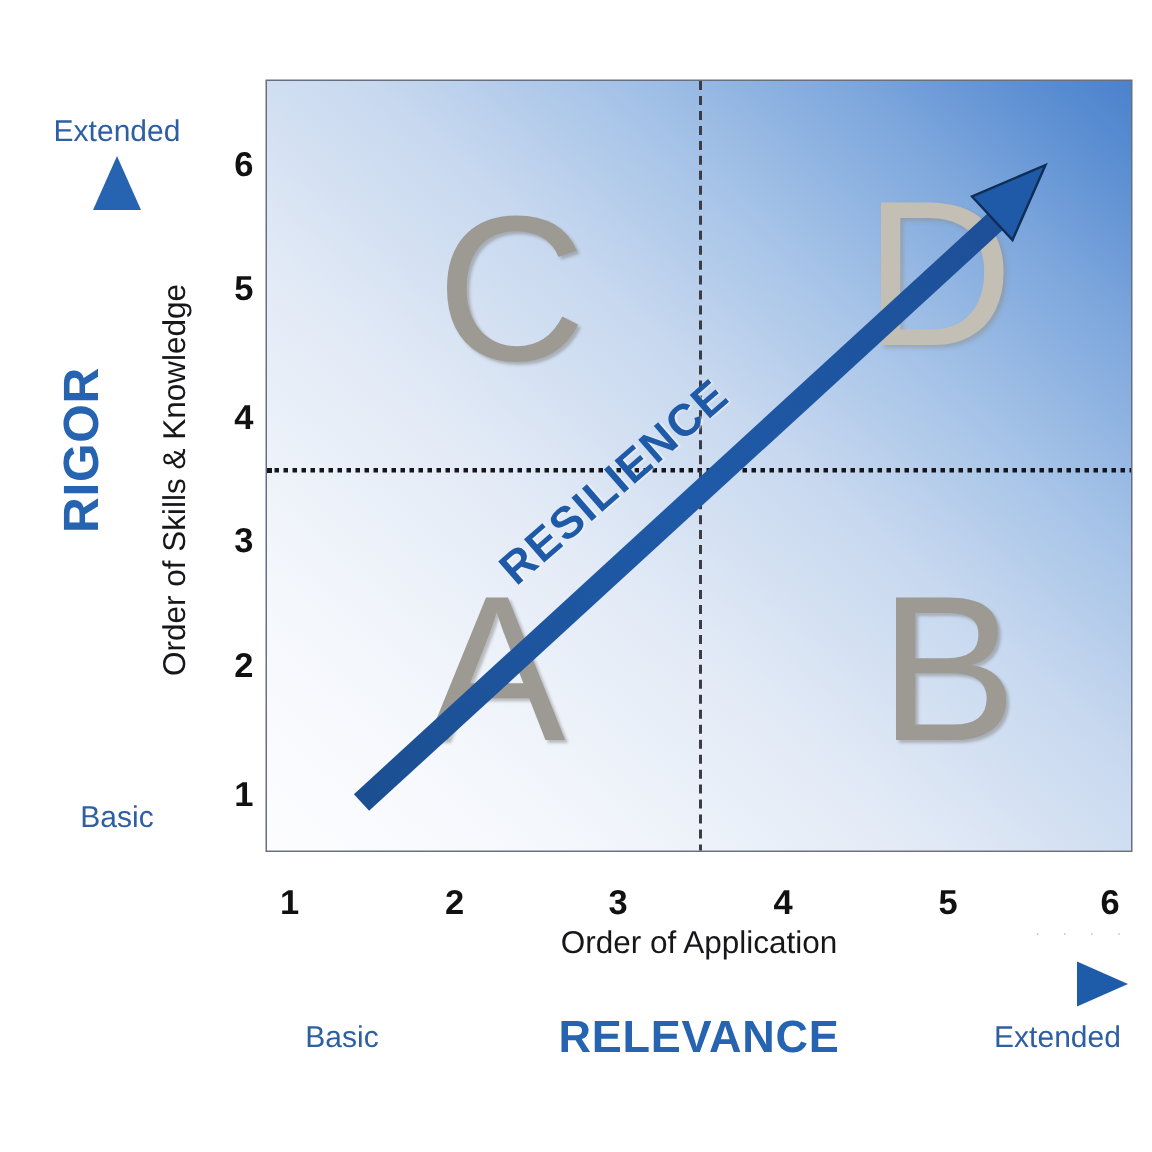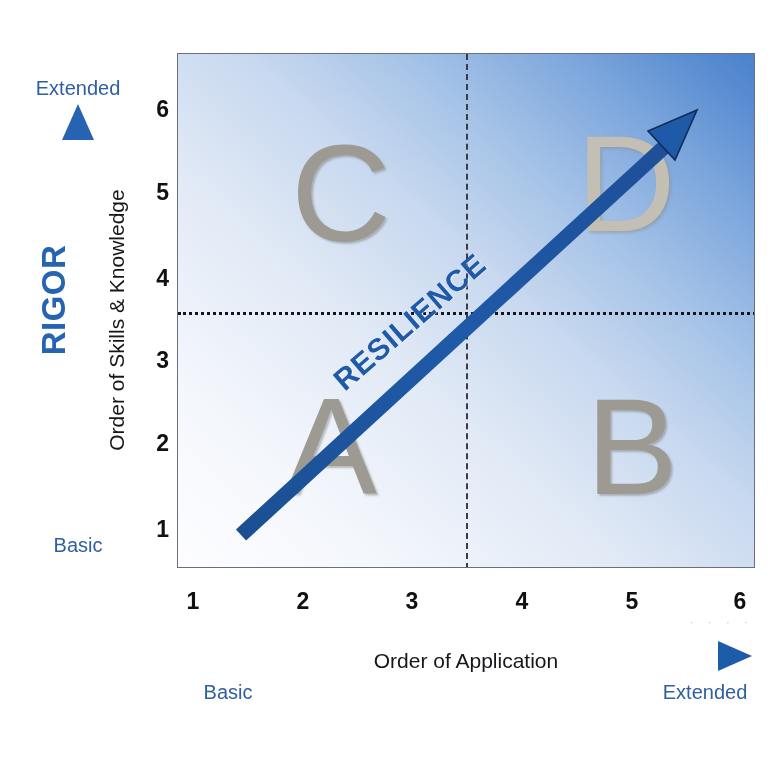--- a/index.html
+++ b/index.html
@@ -165,21 +165,20 @@
   
   .xaxis-title {
     position: absolute;
     left: 466px;
     top: 617px;
     transform: translateX(-50%);
     font-family: "Liberation Sans", sans-serif;
     font-size: 21px;
     color: #17171b;
     white-space: nowrap;
-    margin-top: 32px;
   }
   .relevance-word {
     position: absolute;
     left: 466px;
     top: 675px;
     transform: translateX(-50%);
     font-family: "Liberation Sans", sans-serif;
     font-weight: bold;
     font-size: 30px;
     letter-spacing: 0.5px;
@@ -289,18 +288,19 @@
     <line x1="192" y1="656" x2="726" y2="656" stroke="url(#xArrowGrad)" stroke-width="5"></line>
     <polygon points="752,656 718,641 718,671" fill="#1e5caa"></polygon>
   </svg>
 
   <div class="extended-top">Extended</div>
   <div class="basic-bottom">Basic</div>
   <div class="rigor-word">RIGOR</div>
   <div class="yaxis-title">Order of Skills &amp; Knowledge</div>
 
   <div class="xaxis-title">Order of Application</div>
+  <div class="relevance-word">RELEVANCE</div>
   <div class="basic-left">Basic</div>
   <div class="extended-right">Extended</div>
 
   <div class="artifact-dots">· · · ·</div>
 
 </div>
 
 </body></html>

